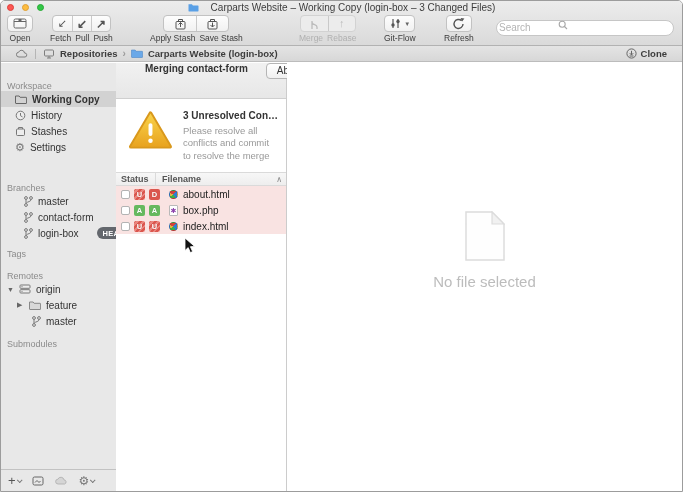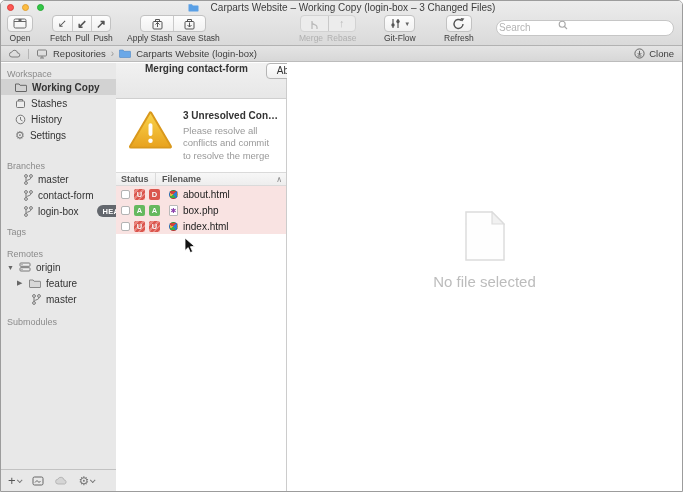--- a/index.html
+++ b/index.html
@@ -41,28 +41,28 @@
   .chev { font-size:6px; color:#666; margin-left:2px; }
   .search-wrap { position:absolute; right:8px; top:4px; width:178px; height:16px; }
   .search-wrap input { width:100%; height:100%; border:1px solid #c6c6c6; border-radius:9px;
     background:#fff; font-size:10px; text-align:left; outline:none; color:#333;
     font-family:"Liberation Sans",sans-serif; }
   .search-wrap input::placeholder { color:#b4b4b4; }
   .search-wrap .mag { position:absolute; left:calc(50% - 27px); top:3px; }
 
   
   .pathbar { height:16px; background:linear-gradient(#e4e4e4,#d7d7d7); border-bottom:1px solid #bcbcbc;
-    display:flex; align-items:center; font-size:9.5px; color:#3d3d3d; padding:0 8px; gap:5px; }
+    display:flex; align-items:center; font-size:9.5px; color:#3d3d3d; padding:0 15px; gap:5px;font-weight:bold; }
   .pathbar .divider { width:1px; height:10px; background:#b5b5b5; margin:0 2px; }
   .pathbar .sep { color:#9a9a9a; font-size:10px; }
   .pathbar .right { margin-left:auto; display:flex; align-items:center; gap:4px; }
 
   
   .sidebar { position:absolute; top:62px; left:0; bottom:0; width:136px; background:#e8e8e8;
-    border-right:1px solid #c2c2c2; font-size:10px; color:#333; padding-top:4px; }
+    border-right:1px solid #c2c2c2; font-size:10px; color:#333; padding-top:16px; }
   .sheader { font-size:9px; color:#8b8b8b; padding:2px 0 1px 6px; height:12px; }
   .srow { display:flex; align-items:center; height:16px; gap:5px; padding-left:14px; }
   .srow.selected { background:#d2d2d2; }
   .srow.selected .slabel { font-weight:bold; }
   .srow .tail { margin-left:auto; margin-right:5px; }
   .indent1 { padding-left:22px; }
   .r-origin { padding-left:6px; }
   .r-feature { padding-left:16px; }
   .r-master { padding-left:30px; }
   .disc { font-size:7px; color:#666; width:7px; }
@@ -170,21 +170,21 @@
               <span class="arrow-glyph arrow-bold">↗</span>
             </span>
         </div>
         <div class="tlabels">
           <span class="tlabel">Fetch</span>
           <span class="tlabel">Pull</span>
           <span class="tlabel">Push</span>
         </div>
       </div>
 
-      <div class="tgroup" style="left:124px">
+      <div class="tgroup" style="left:147px">
         <div class="seg">
           <span style="width:32px">
             <svg width="11" height="12" viewBox="0 0 11 12">
                 <rect x="1" y="3.5" width="9" height="7.5" rx="1" fill="none" stroke="#555"></rect>
                 <path d="M5.5 9V4.5 M3.5 6.5 5.5 4.5 7.5 6.5" fill="none" stroke="#555"></path>
                 <path d="M3.5 3.5V1.5h4v2" fill="none" stroke="#555"></path>
               </svg>
           </span>
           <span style="width:32px">
             <svg width="11" height="12" viewBox="0 0 11 12">
@@ -282,38 +282,38 @@
 
     <div class="srow selected">
       <svg width="12" height="9" viewBox="0 0 12 9">
           <path d="M.5 1h3.6l1 1.3h6c.3 0 .5.2.5.5v5.2c0 .3-.2.5-.5.5H1c-.3 0-.5-.2-.5-.5z" fill="none" stroke="#666"></path>
         </svg>
       <span class="slabel">Working Copy</span>
       <span class="tail warn-mini">⚠</span>
     </div>
     <div class="srow">
       <svg width="11" height="11" viewBox="0 0 11 11">
+          <circle cx="5.5" cy="5.5" r="4.3" fill="#ededed" stroke="#777"></circle>
+          <path d="M5.5 3v2.7l2 1.2" fill="none" stroke="#777"></path>
+        </svg>
+      <span class="slabel">History</span>
+    </div>
+    <div class="srow">
+      <svg width="11" height="11" viewBox="0 0 11 11">
           <rect x="1.5" y="3" width="8" height="6.5" rx="1" fill="#ededed" stroke="#777"></rect>
           <path d="M3.5 3V1.5h4V3" fill="none" stroke="#777"></path>
         </svg>
       <span class="slabel">Stashes</span>
-    </div>
-    <div class="srow">
-      <svg width="11" height="11" viewBox="0 0 11 11">
-          <circle cx="5.5" cy="5.5" r="4.3" fill="#ededed" stroke="#777"></circle>
-          <path d="M5.5 3v2.7l2 1.2" fill="none" stroke="#777"></path>
-        </svg>
-      <span class="slabel">History</span>
     </div>
     <div class="srow">
       <span class="glyph-gray">⚙</span>
       <span class="slabel">Settings</span>
     </div>
 
-    <div class="sheader" style="margin-top:16px">Branches</div>
+    <div class="sheader" style="margin-top:26px">Branches</div>
     <div class="srow indent1">
       <svg width="10" height="11" viewBox="0 0 10 11">
           <circle cx="3" cy="2" r="1.4" fill="none" stroke="#777"></circle>
           <circle cx="8" cy="2" r="1.4" fill="none" stroke="#777"></circle>
           <circle cx="3" cy="9" r="1.4" fill="none" stroke="#777"></circle>
           <path d="M3 3.4v4.2 M8 3.4c0 2.6-3.4 2-4.6 3.6" fill="none" stroke="#777"></path>
         </svg>
       <span class="slabel">master</span>
     </div>
     <div class="srow indent1">

